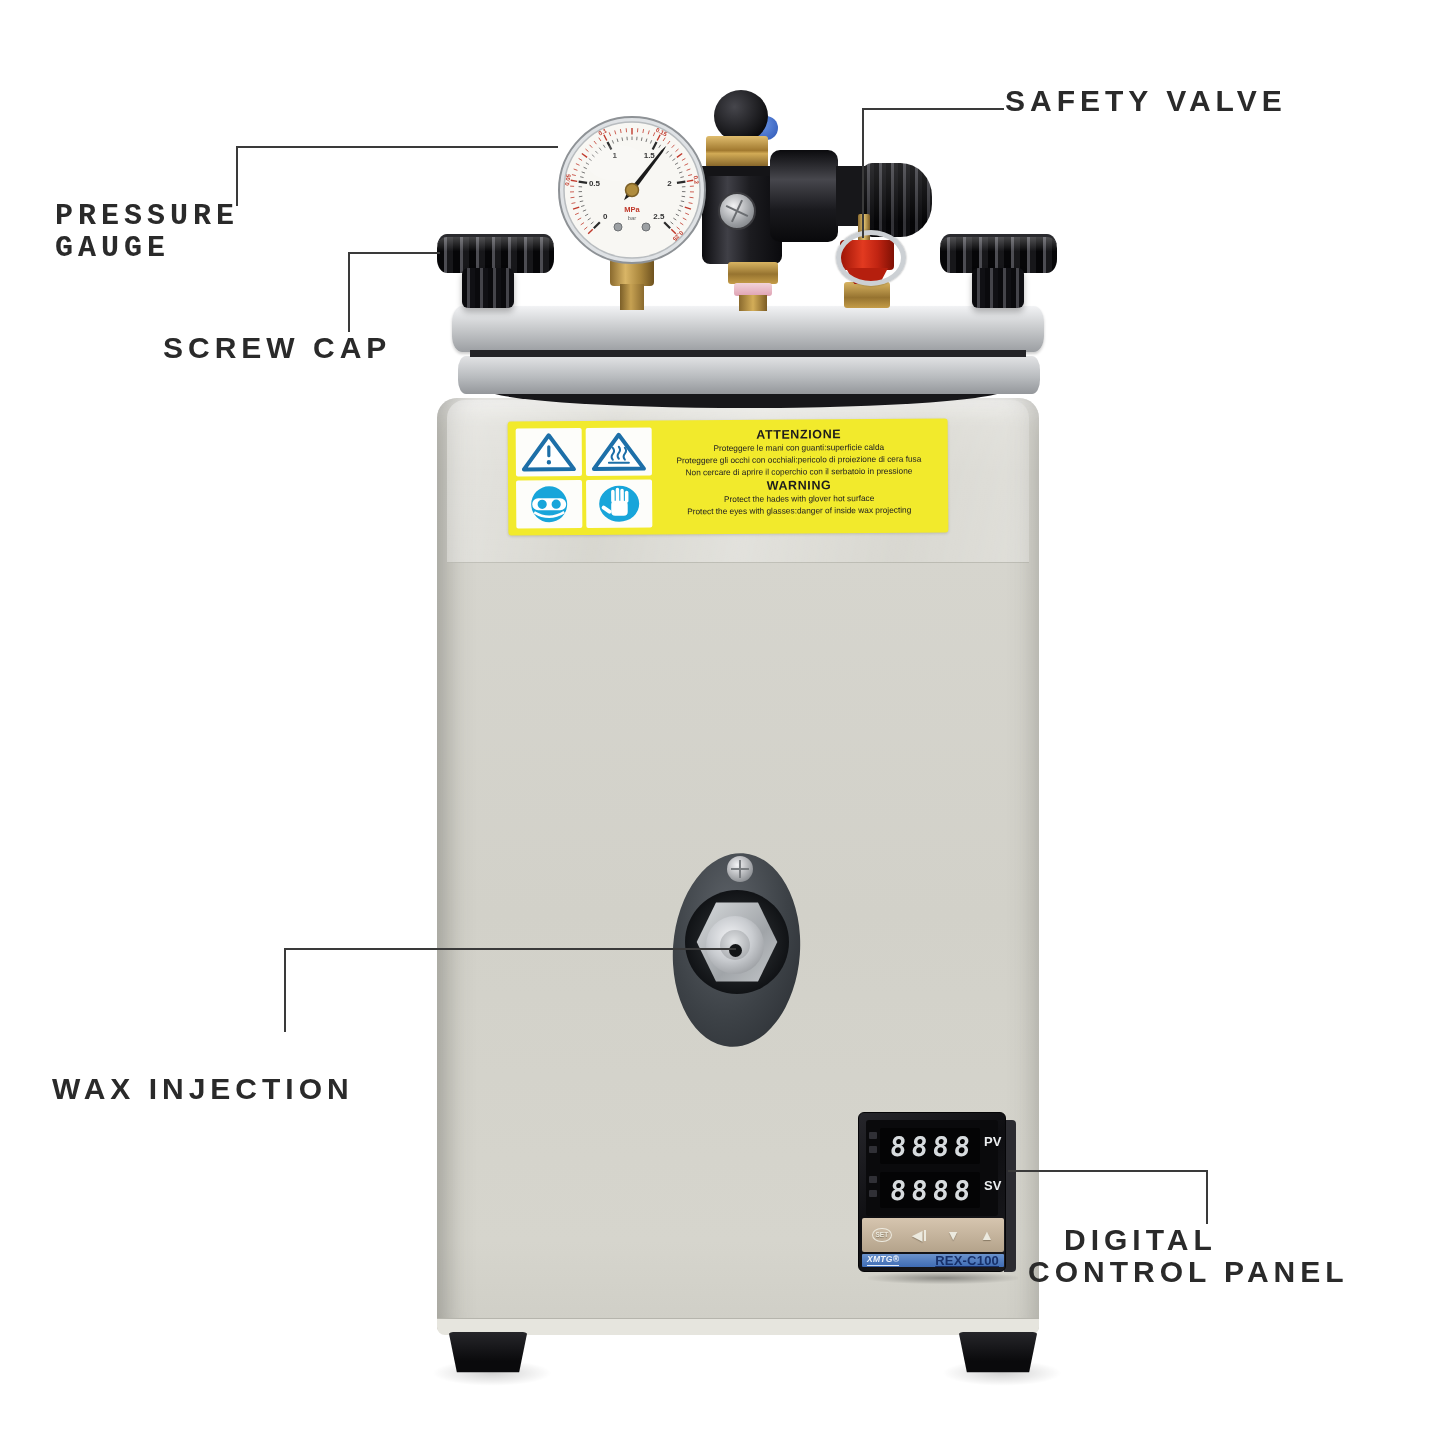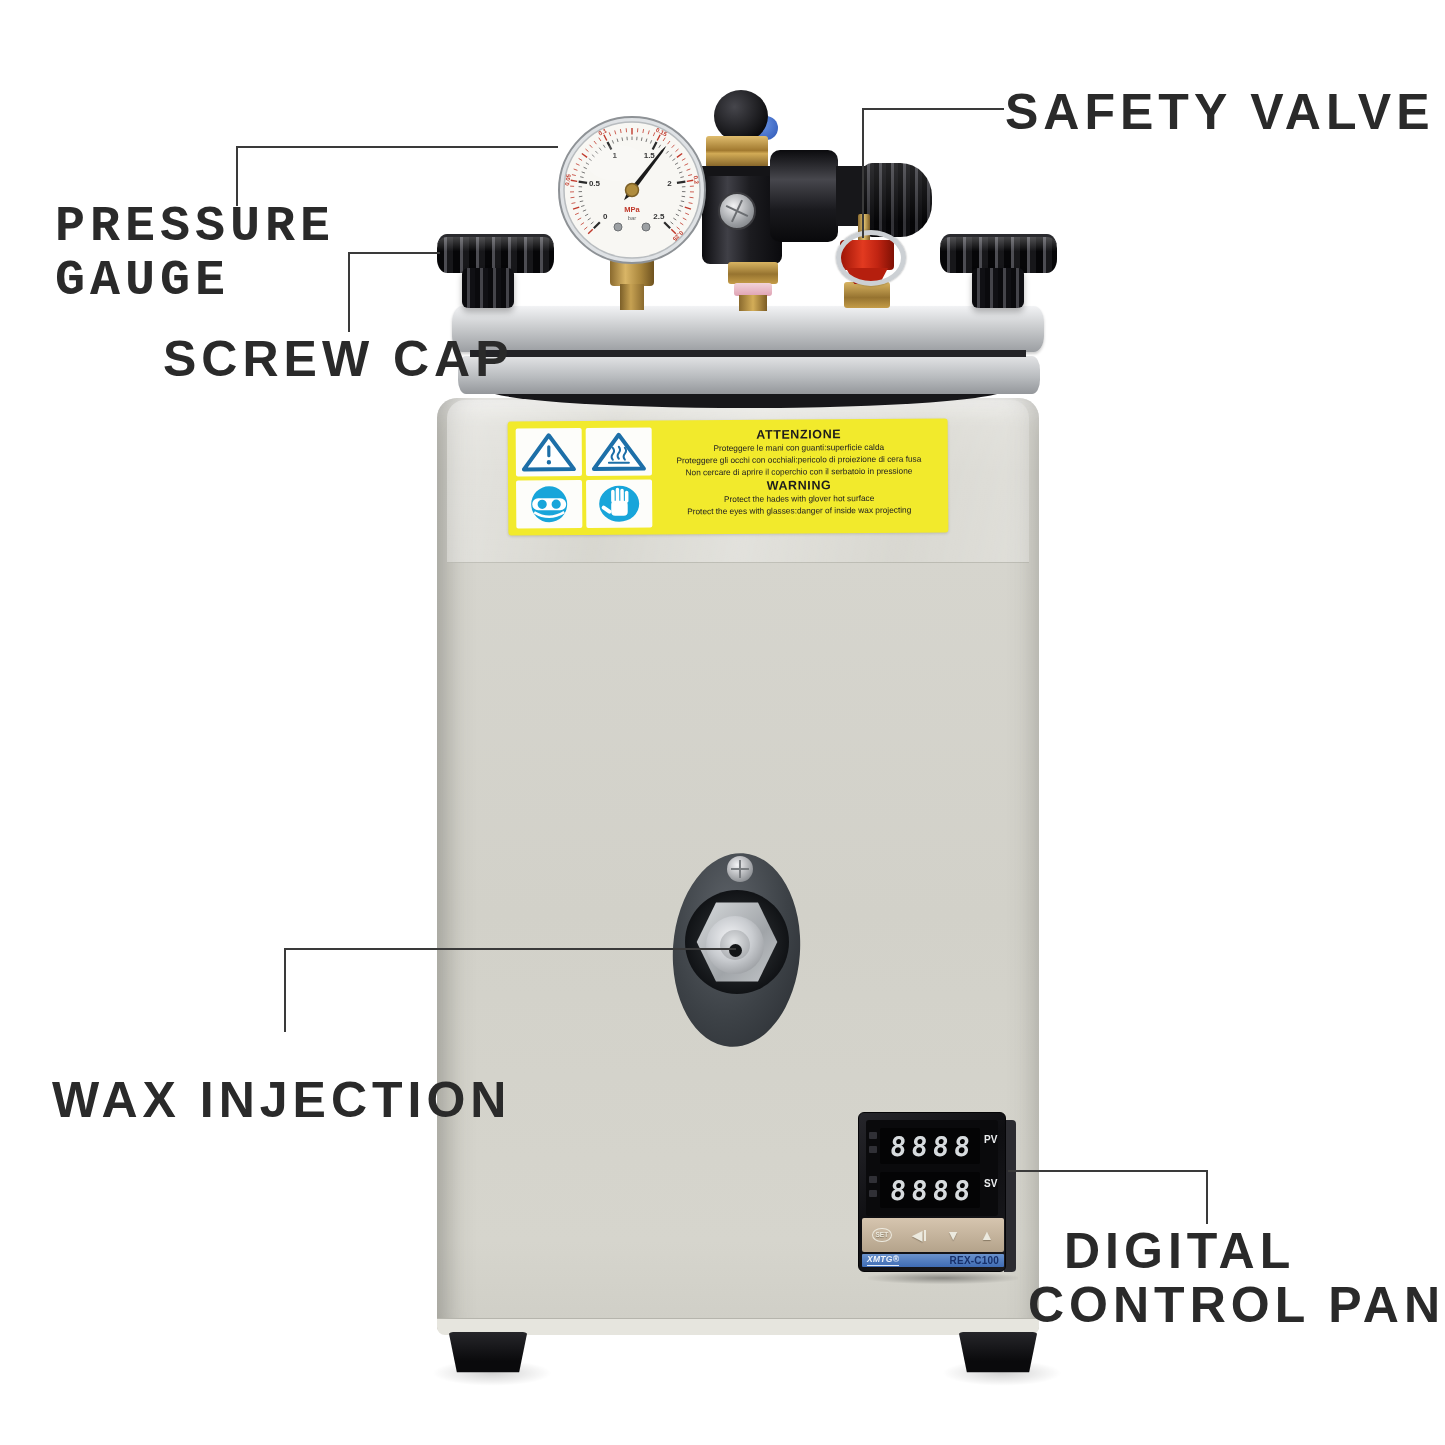--- a/index.html
+++ b/index.html
@@ -1,21 +1,21 @@
 <!DOCTYPE html>
 <html><head>
 <meta charset="utf-8">
 <style>
   html,body{margin:0;padding:0;background:#ffffff;}
   .scene{position:relative;width:1445px;height:1445px;background:#fff;overflow:hidden;
          font-family:"Liberation Sans",sans-serif;margin:0 auto;}
   .abs{position:absolute;}
 
   
-  .anno{position:absolute;color:#2a2a2a;font-weight:600;font-size:50px;letter-spacing:5px;
+  .anno{position:absolute;color:#2a2a2a;font-weight:600;font-size:30px;letter-spacing:5px;
         line-height:1.08;white-space:nowrap;z-index:20;}
   .lbl-pg{left:55px;top:200px;width:380px;text-align:left;font-family:Liberation Mono, monospace;}
   .lbl-sc{left:163px;top:332px;}
   .lbl-sv{left:1005px;top:85px;}
   .lbl-wi{left:52px;top:1028px;margin-top:45px;}
   .lbl-dcp{left:1028px;top:1224px;width:400px;text-align:left;}
   .lbl-dcp .l1{display:block;transform:translateX(36px);}
   .lbl-dcp .l2{display:block;}
 
   
@@ -154,38 +154,38 @@
     background:radial-gradient(ellipse,rgba(0,0,0,.35),rgba(0,0,0,0) 75%);}
   .ctrl{left:858px;top:1112px;width:148px;height:160px;z-index:5;border-radius:6px;
     border:1px solid #050507;box-sizing:border-box;
     background:linear-gradient(145deg,#26262b,#0e0e11 45%,#1a1a1e);}
   .ctrl-screen{left:866px;top:1120px;width:132px;height:96px;z-index:6;background:#0a0a0c;border-radius:3px;}
   .ctrl-disp{position:absolute;left:14px;width:100px;height:36px;background:#040405;border-radius:2px;
     display:flex;align-items:center;justify-content:center;overflow:hidden;}
   .ctrl-disp.pv{top:8px;} .ctrl-disp.sv{top:52px;}
   .seg{font-family:"DejaVu Sans Mono",monospace;font-weight:bold;font-size:27px;letter-spacing:5px;
     color:#d7dbde;transform:skewX(-5deg);text-indent:5px;}
-  .ctrl-tag{position:absolute;color:#eceef0;font-size:10px;font-weight:700;}
+  .ctrl-tag{position:absolute;color:#eceef0;font-size:13px;font-weight:700;}
   .tag-pv{left:118px;top:14px;} .tag-sv{left:118px;top:58px;}
   .ind{position:absolute;width:8px;height:7px;background:#303036;border-radius:1px;left:3px;}
   .ind1{top:12px;}.ind2{top:26px;}.ind3{top:56px;}.ind4{top:70px;}
   .ctrl-btns{left:862px;top:1218px;width:142px;height:34px;z-index:6;border-radius:2px;
     background:linear-gradient(180deg,#d6c5af,#b4a38b);display:flex;align-items:center;
     justify-content:space-around;color:#eceadf;text-shadow:0 1px 1px rgba(70,60,40,.45);}
   .btn-set{font-size:6.5px;font-weight:700;border:1.6px solid #eceadf;border-radius:50%;
     padding:3px 2.5px;line-height:1;letter-spacing:0;}
   .btn-tri{font-size:14px;line-height:1;}
   .btn-shift{display:flex;align-items:center;gap:1px;}
   .btn-shift .bar{display:inline-block;width:2.5px;height:11px;background:#eceadf;}
   .ctrl-strip{left:862px;top:1254px;width:142px;height:13px;z-index:6;border-radius:1px;
     background:linear-gradient(180deg,#6a92cc,#3f6cb4);display:flex;align-items:center;
     justify-content:space-between;padding:0 5px;box-sizing:border-box;}
   .brand{color:#f2f5fa;font-size:8.5px;font-style:italic;font-weight:700;letter-spacing:.3px;
     border-bottom:1px solid #e6ecf5;line-height:1.1;}
-  .model{color:#17306a;font-size:10px;font-weight:700;letter-spacing:.2px;}
+  .model{color:#17306a;font-size:13px;font-weight:700;letter-spacing:.2px;text-decoration:underline;}
 </style>
 </head>
 <body>
 
 <div class="scene">
 
   <div class="cline cl-pg-h"></div>
   <div class="cline cl-pg-v"></div>
   <div class="cline cl-sc-h"></div>
   <div class="cline cl-sc-v"></div>

